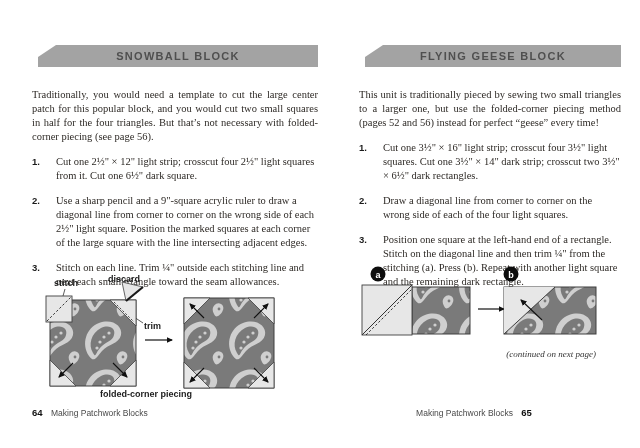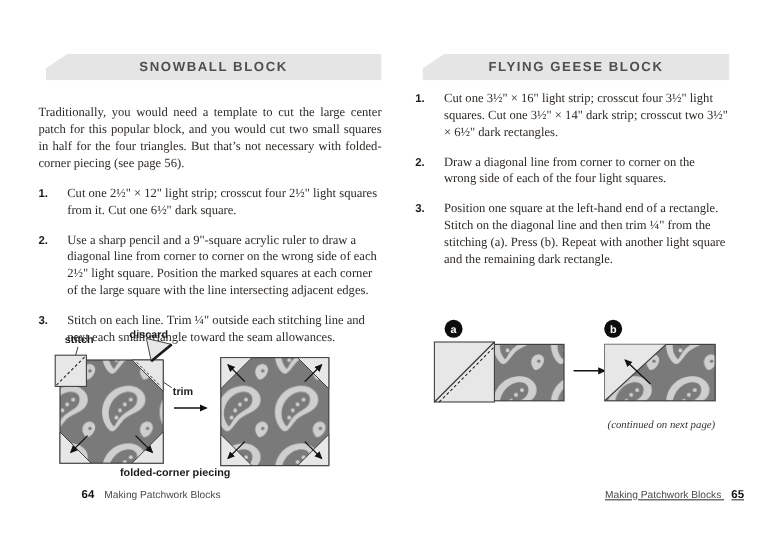--- a/index.html
+++ b/index.html
@@ -2,24 +2,24 @@
 <html><head>
 <meta charset="utf-8">
 <style>
   html,body { margin:0; padding:0; }
   body {
     width:640px; height:448px; background:#ffffff; position:relative;
     font-family:"Liberation Serif", serif; color:#2e2a26; overflow:hidden;
   }
   .page { position:absolute; top:45px; }
   #page-left  { left:32px;  width:286px; }
-  #page-right { left:346px; width:262px; }
+  #page-right { left:359px; width:262px; }
 
   .banner {
-    height:22px; margin-left:6px; background:#e5e5e5;
+    height:22px; margin-left:6px; background:#a3a3a3;
     clip-path:polygon(18px 0, 100% 0, 100% 100%, 0 100%, 0 12px);
     text-align:center; line-height:23px;
     font-family:"Liberation Sans", sans-serif; font-weight:bold;
     font-size:11px; letter-spacing:1.3px; color:#4f4f4f;
   }
   .intro { margin-top:21px; font-size:10.5px; line-height:14px; text-align:justify; }
   .steps { margin-top:9px; }
   .step  { display:flex; margin-bottom:11px; }
   .step .num {
     flex:0 0 24px; width:24px; font-family:"Liberation Sans", sans-serif;
@@ -37,22 +37,22 @@
     font-size:9px; color:#1c1c1c;margin-left:48px;
   }
   .continued {
     position:absolute; left:358px; top:349px; width:262px; box-sizing:border-box;
     text-align:right; padding-right:24px; font-size:9px; font-style:italic; color:#333;
   }
   .footer {
     position:absolute; top:407px; font-family:"Liberation Sans", sans-serif;
     font-size:8.5px; color:#4a4a4a;
   }
-  #footer-left  { left:32px;margin-left:36px; }
-  #footer-right { left:358px; width:262px; text-align:right;text-decoration:underline; }
+  #footer-left  { left:32px; }
+  #footer-right { left:343px; width:262px; text-align:center; }
   .pagenum { font-weight:bold; font-size:9.5px; color:#111; margin:0 6px 0 0; }
   #footer-right .pagenum { margin:0 0 0 6px; }
 
   svg text.dlabel {
     font-family:"Liberation Sans", sans-serif; font-weight:bold;
     font-size:9px; fill:#1c1c1c;
   }
   svg text.badge-letter {
     font-family:"Liberation Sans", sans-serif; font-weight:bold;
     font-size:9px; fill:#ffffff; text-anchor:middle;
@@ -140,20 +140,21 @@
 
 <div class="footer" id="footer-left">
   <span class="pagenum">64</span>
   <span>Making Patchwork Blocks</span>
 </div>
 
 <div class="page" id="page-right">
   <div class="banner">
     <span>FLYING GEESE BLOCK</span>
   </div>
+  <p class="intro">This unit is traditionally pieced by sewing two small triangles to a larger one, but use the folded-corner piecing method (pages 52 and 56) instead for perfect “geese” every time!</p>
   <div class="steps">
     <div class="step">
       <span class="num">1.</span>
       <span class="txt">Cut one 3½" × 16" light strip; crosscut four 3½" light squares. Cut one 3½" × 14" dark strip; crosscut two 3½" × 6½" dark rectangles.</span>
     </div>
     <div class="step">
       <span class="num">2.</span>
       <span class="txt">Draw a diagonal line from corner to corner on the wrong side of each of the four light squares.</span>
     </div>
     <div class="step">

